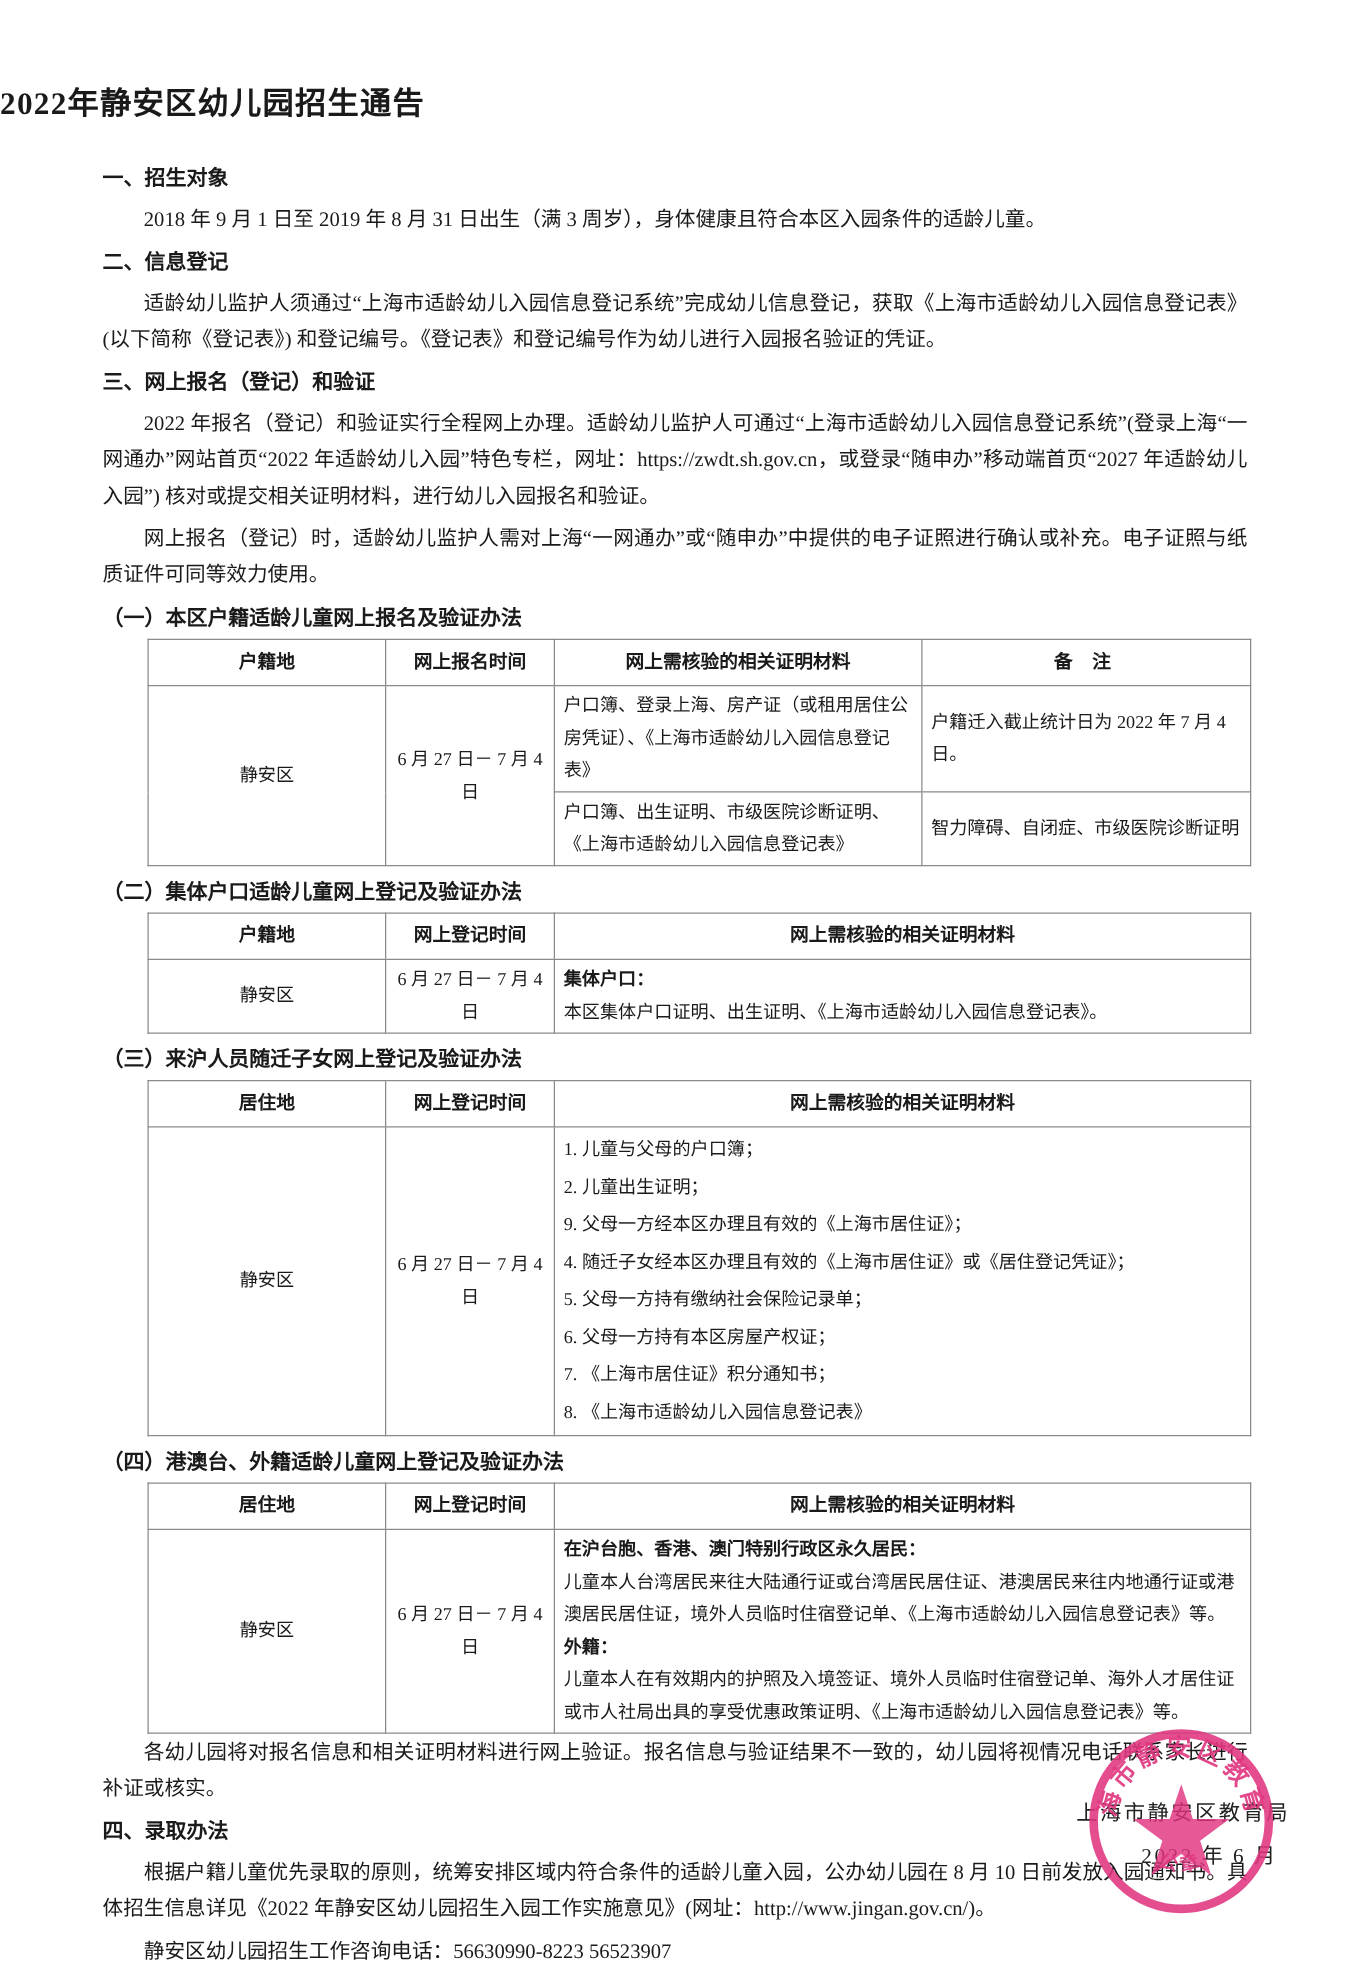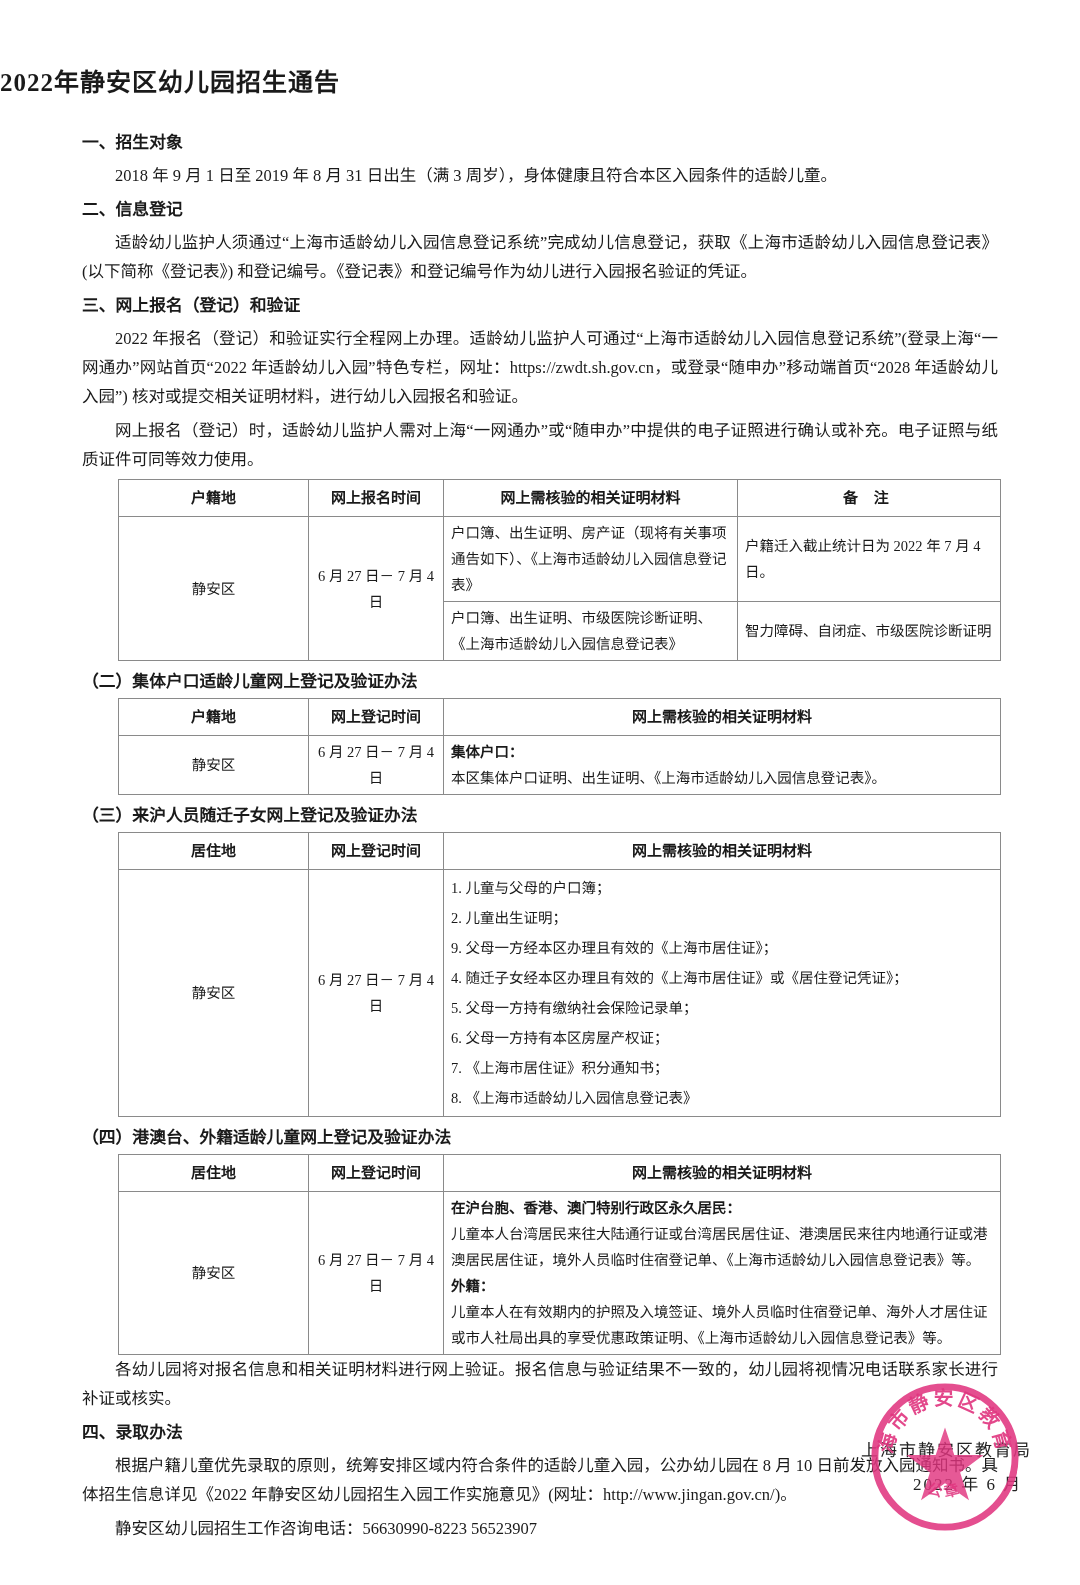--- a/index.html
+++ b/index.html
@@ -119,23 +119,24 @@
   <div class="body-wrap">
 
 
     <p class="heading">一、招生对象</p>
     <p class="para indent">2018 年 9 月 1 日至 2019 年 8 月 31 日出生（满 3 周岁），身体健康且符合本区入园条件的适龄儿童。</p>
 
     <p class="heading">二、信息登记</p>
     <p class="para indent">适龄幼儿监护人须通过“上海市适龄幼儿入园信息登记系统”完成幼儿信息登记，获取《上海市适龄幼儿入园信息登记表》(以下简称《登记表》) 和登记编号。《登记表》和登记编号作为幼儿进行入园报名验证的凭证。</p>
 
     <p class="heading">三、网上报名（登记）和验证</p>
-    <p class="para indent">2022 年报名（登记）和验证实行全程网上办理。适龄幼儿监护人可通过“上海市适龄幼儿入园信息登记系统”(登录上海“一网通办”网站首页“2022 年适龄幼儿入园”特色专栏，网址：https://zwdt.sh.gov.cn，或登录“随申办”移动端首页“2028 年适龄幼儿入园”) 核对或提交相关证明材料，进行幼儿入园报名和验证。</p>
+    <p class="para indent">2022 年报名（登记）和验证实行全程网上办理。适龄幼儿监护人可通过“上海市适龄幼儿入园信息登记系统”(登录上海“一网通办”网站首页“2022 年适龄幼儿入园”特色专栏，网址：https://zwdt.sh.gov.cn，或登录“随申办”移动端首页“2027 年适龄幼儿入园”) 核对或提交相关证明材料，进行幼儿入园报名和验证。</p>
     <p class="para indent">网上报名（登记）时，适龄幼儿监护人需对上海“一网通办”或“随申办”中提供的电子证照进行确认或补充。电子证照与纸质证件可同等效力使用。</p>
 
+    <p class="subheading">（一）本区户籍适龄儿童网上报名及验证办法</p>
     <table class="tbl">
       <colgroup>
           <col style="width:190px">
           <col style="width:135px">
           <col style="width:294px">
           <col style="width:263px">
         </colgroup>
       <thead>
         <tr>
           <th>户籍地</th>
@@ -144,21 +145,21 @@
           <th class="sp-th">备  注</th>
         </tr>
       </thead>
       <tbody>
         <tr>
           <td class="ctr" rowspan="2">静安区</td>
           <td class="ctr" rowspan="2">
             <span class="ln">6 月 27 日－</span>
             <span class="ln">7 月 4 日</span>
           </td>
-          <td class="cellbody">户口簿、出生证明、房产证（现将有关事项通告如下）、《上海市适龄幼儿入园信息登记表》</td>
+          <td class="cellbody">户口簿、登录上海、房产证（或租用居住公房凭证）、《上海市适龄幼儿入园信息登记表》</td>
           <td class="cellbody ctr">户籍迁入截止统计日为 2022 年 7 月 4 日。</td>
         </tr>
         <tr>
           <td class="cellbody">户口簿、出生证明、市级医院诊断证明、《上海市适龄幼儿入园信息登记表》</td>
           <td class="cellbody ctr">智力障碍、自闭症、市级医院诊断证明</td>
         </tr>
       </tbody>
     </table>
 
     <p class="subheading">（二）集体户口适龄儿童网上登记及验证办法</p>

